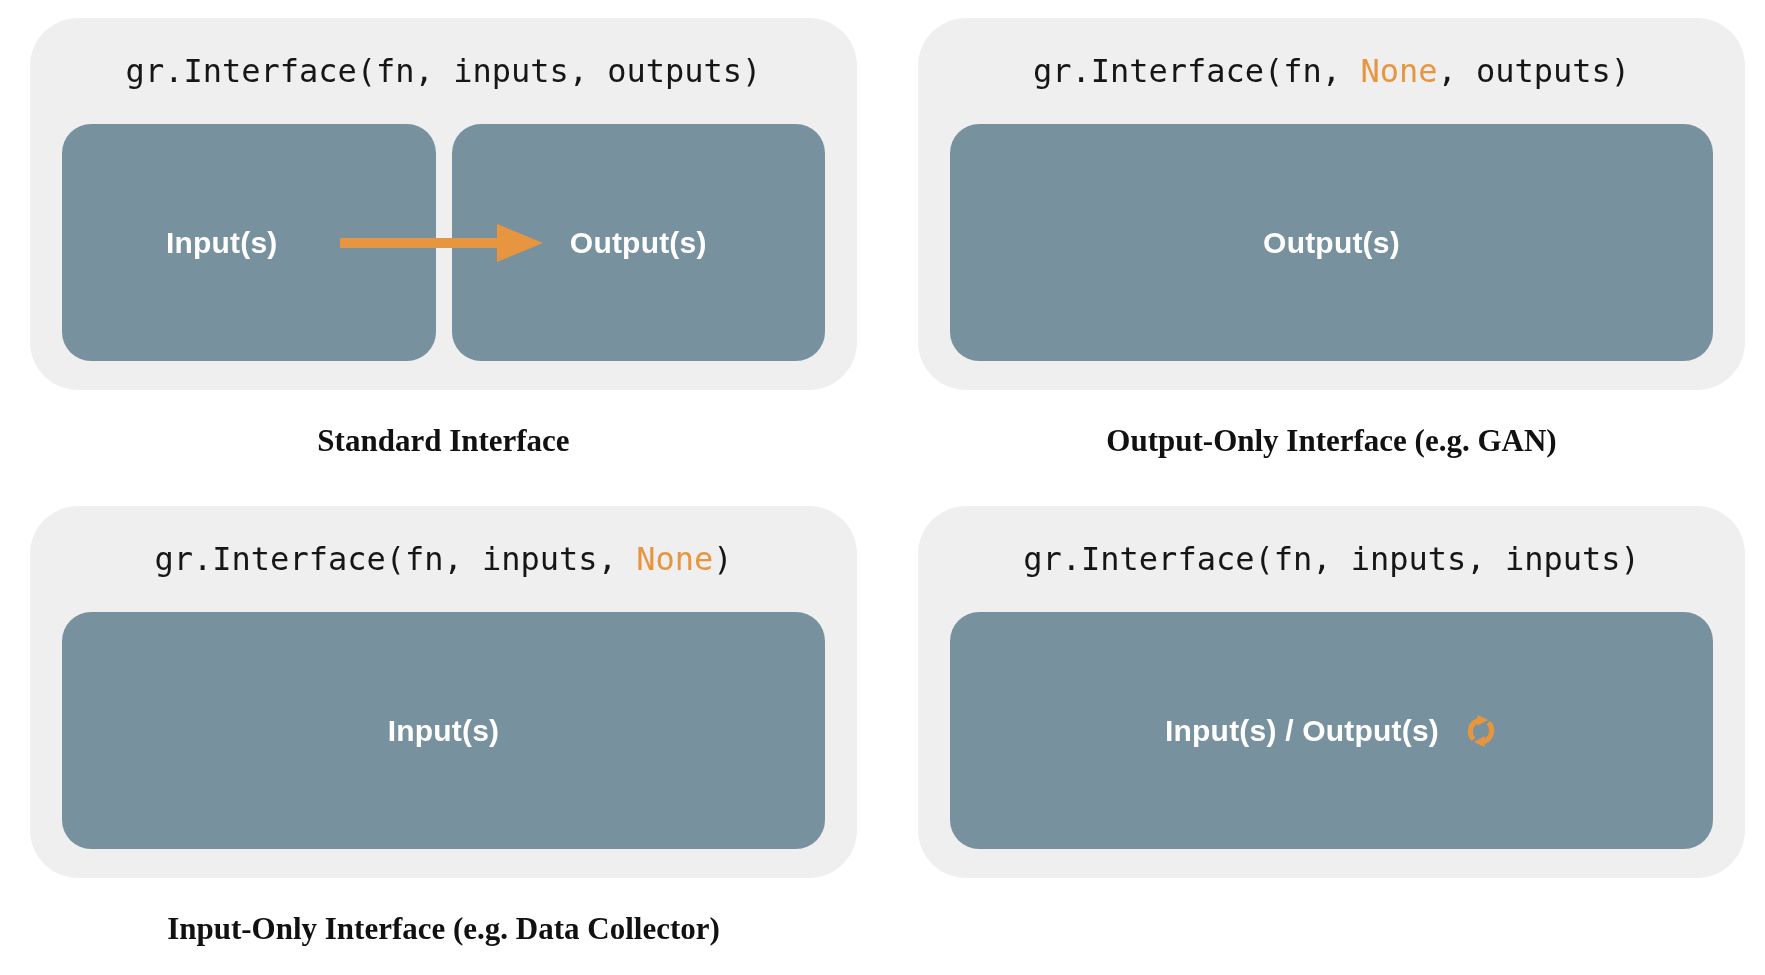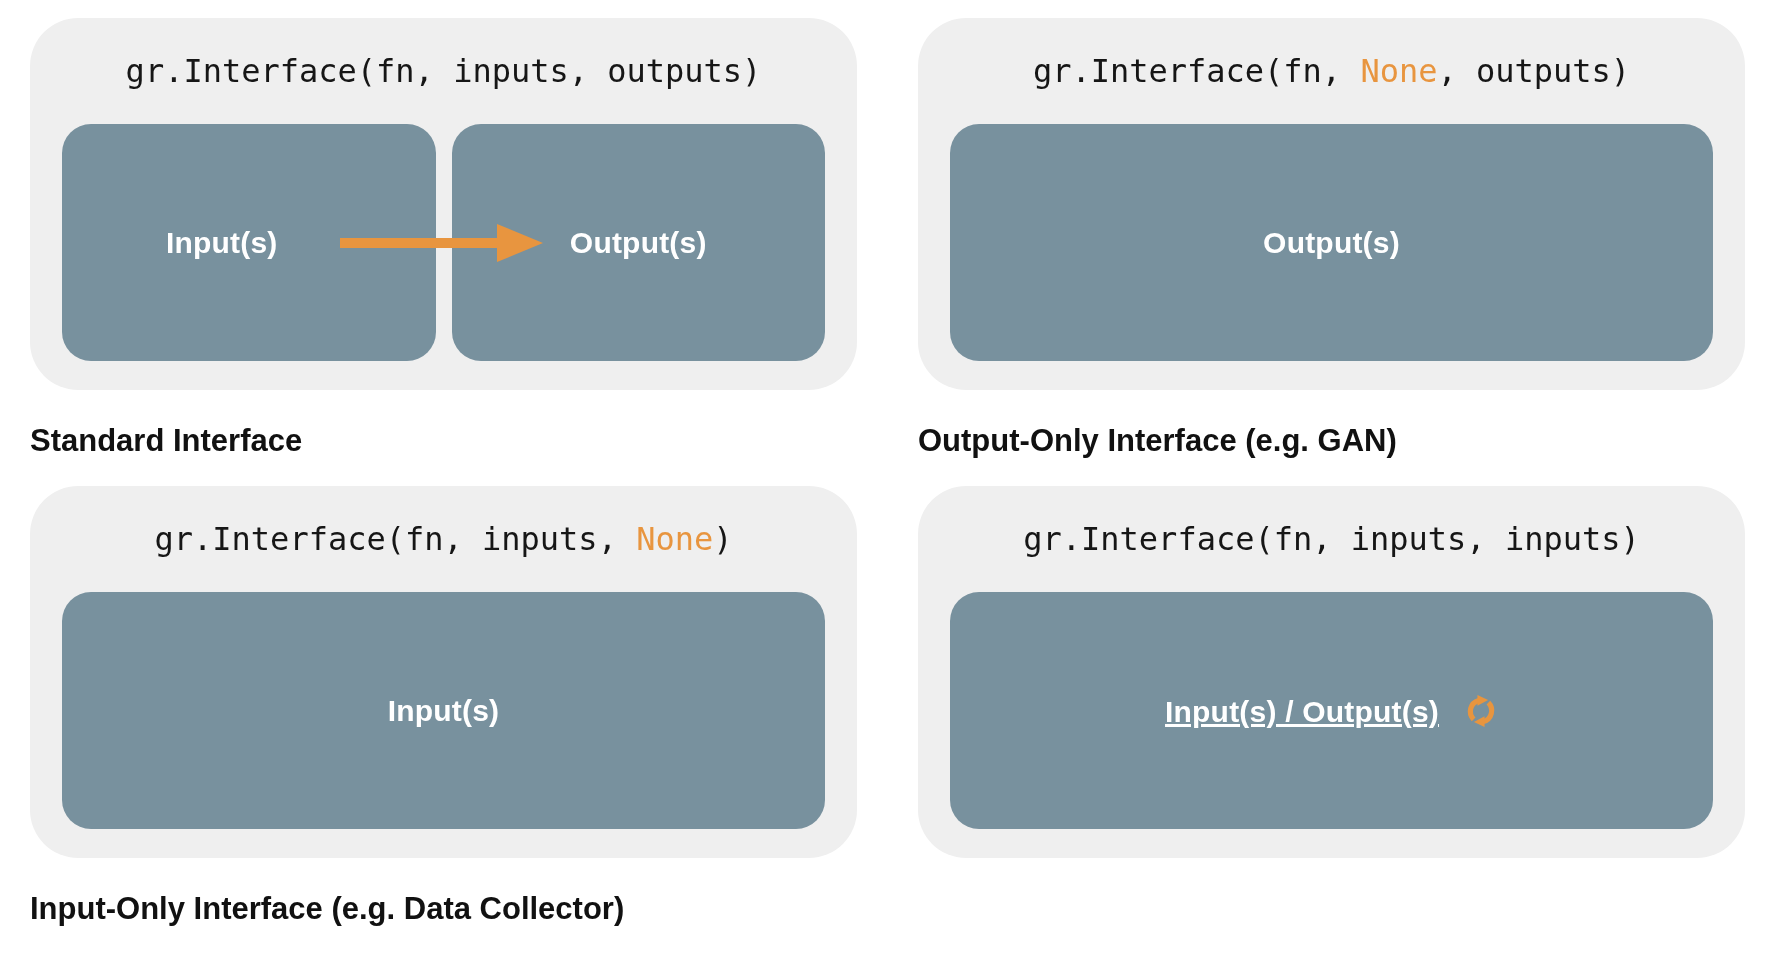--- a/index.html
+++ b/index.html
@@ -21,21 +21,21 @@
   .canvas {
     width: 1765px; height: 975px;
     padding: 18px 0 0 30px;
   }
   .grid {
     display: grid;
     grid-template-columns: 827px 827px;
     column-gap: 61px;
   }
   .quad { display: flex; flex-direction: column; }
-  .quad.row1 { margin-bottom: 25px; }
+  .quad.row1 { margin-bottom: 45px; }
 
   .card {
     height: 372px;
     background: var(--card-bg);
     border-radius: 48px;
     padding: 0 32px 0 32px;
     display: flex;
     flex-direction: column;
   }
   .code-row {
@@ -89,34 +89,34 @@
   }
   .arrow .head {
     width: 0; height: 0;
     border-top: 19px solid transparent;
     border-bottom: 19px solid transparent;
     border-left: 46px solid var(--accent);
   }
 
   .unified-label {
     display: flex;
-    align-items: flex-end;
+    align-items: center;
     gap: 25px;
-    text-decoration: underline;
   }
   .cycle-svg { display: block; }
 
   .caption {
     margin-top: 31px;
     height: 40px;
     line-height: 40px;
-    text-align: left;
+    text-align: center;
     font-size: 31px;
     font-weight: bold;
     color: var(--ink);
+    font-family: Liberation Serif, serif;
   }
   .row2 .caption { }
 </style>
 </head>
 <body>
 
 <div class="canvas">
   <div class="grid">
 
     <section class="quad row1">

